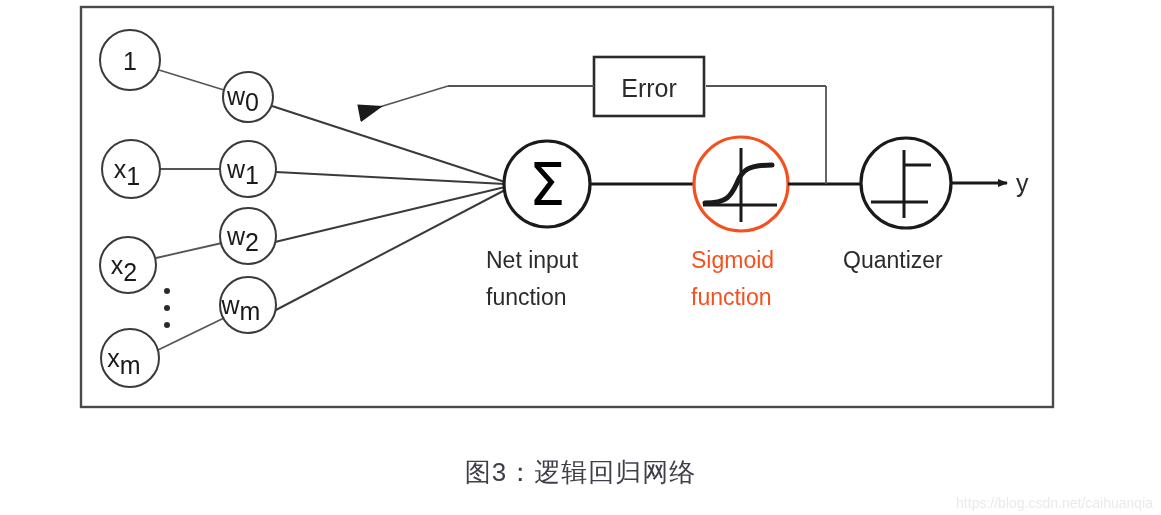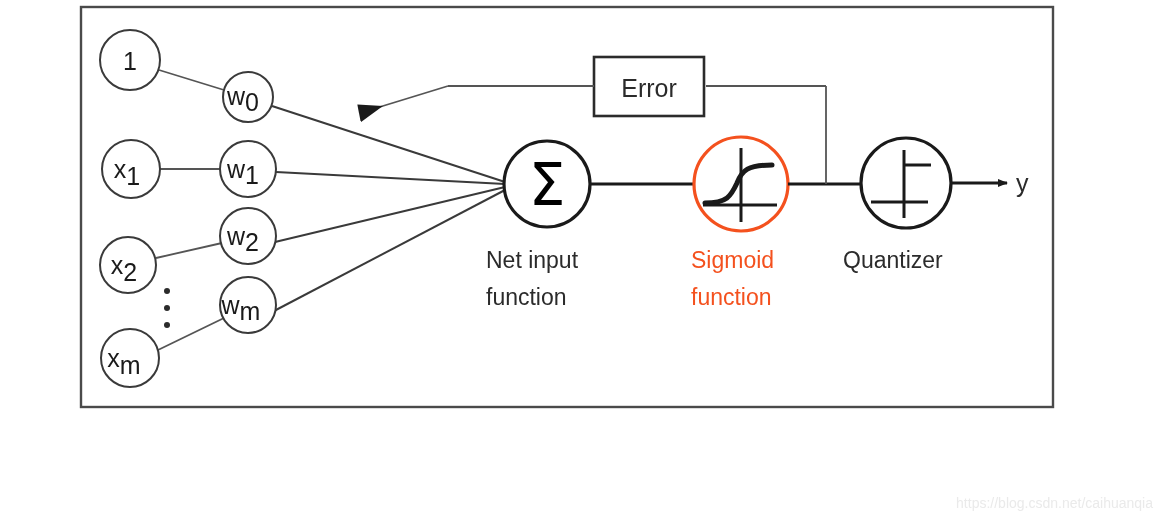--- a/index.html
+++ b/index.html
@@ -224,15 +224,16 @@
     <text class="lbl fn-label" x="486" y="268">Net input</text>
     <text class="lbl fn-label" x="486" y="305">function</text>
 
     <text class="lbl fn-label fn-label-red" x="691" y="268">Sigmoid</text>
     <text class="lbl fn-label fn-label-red" x="691" y="305">function</text>
 
     <text class="lbl fn-label" x="843" y="268">Quantizer</text>
 
   </svg>
 
+  <div class="caption">图3：逻辑回归网络</div>
   <div class="watermark">https://blog.csdn.net/caihuanqia</div>
 
 </div>
 
 </body></html>

